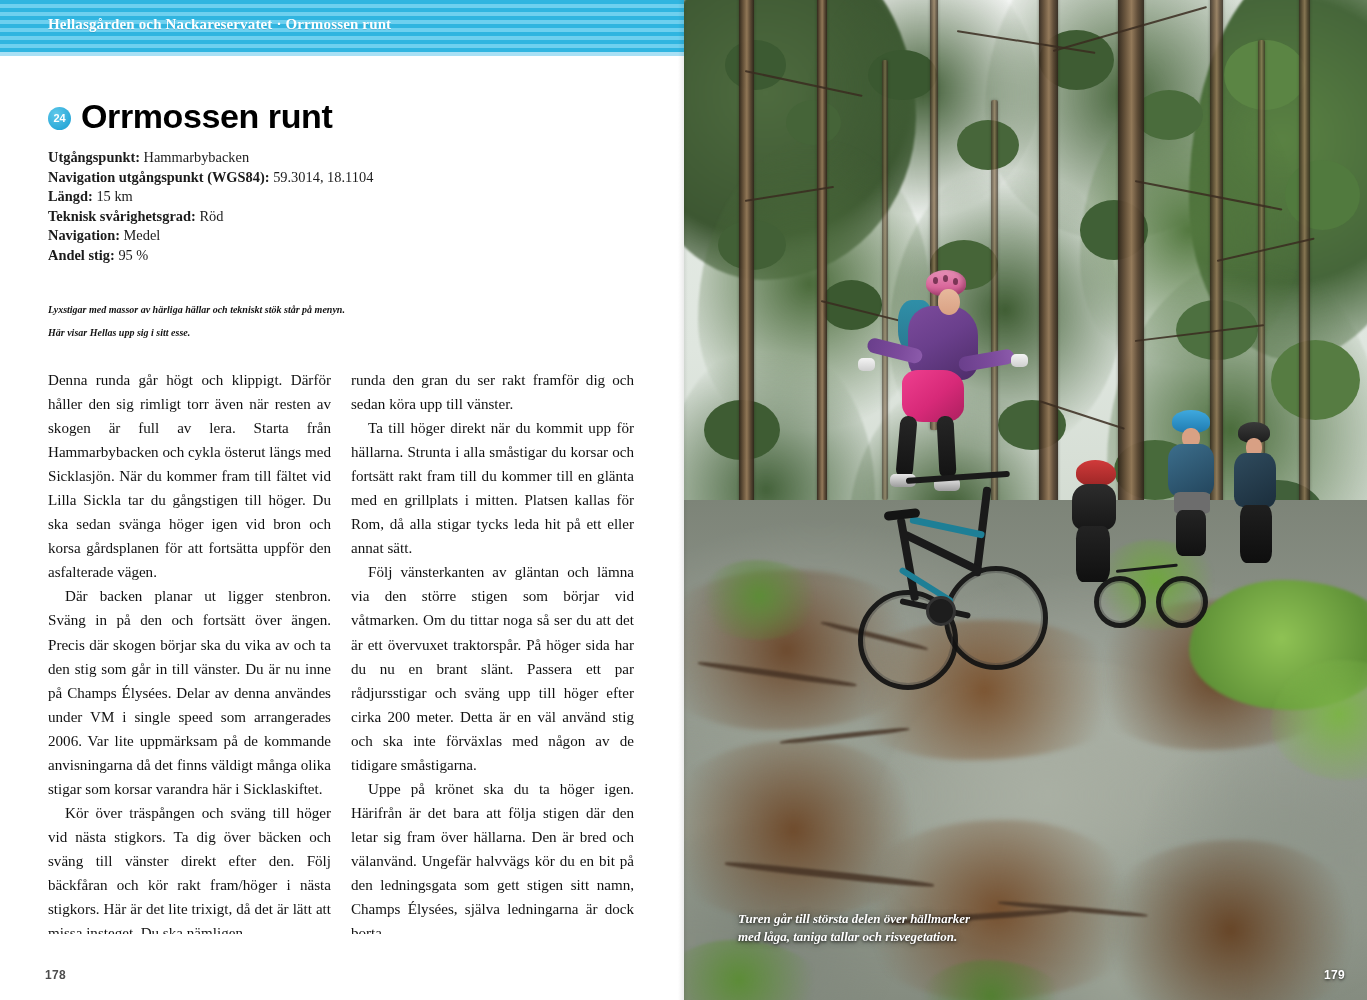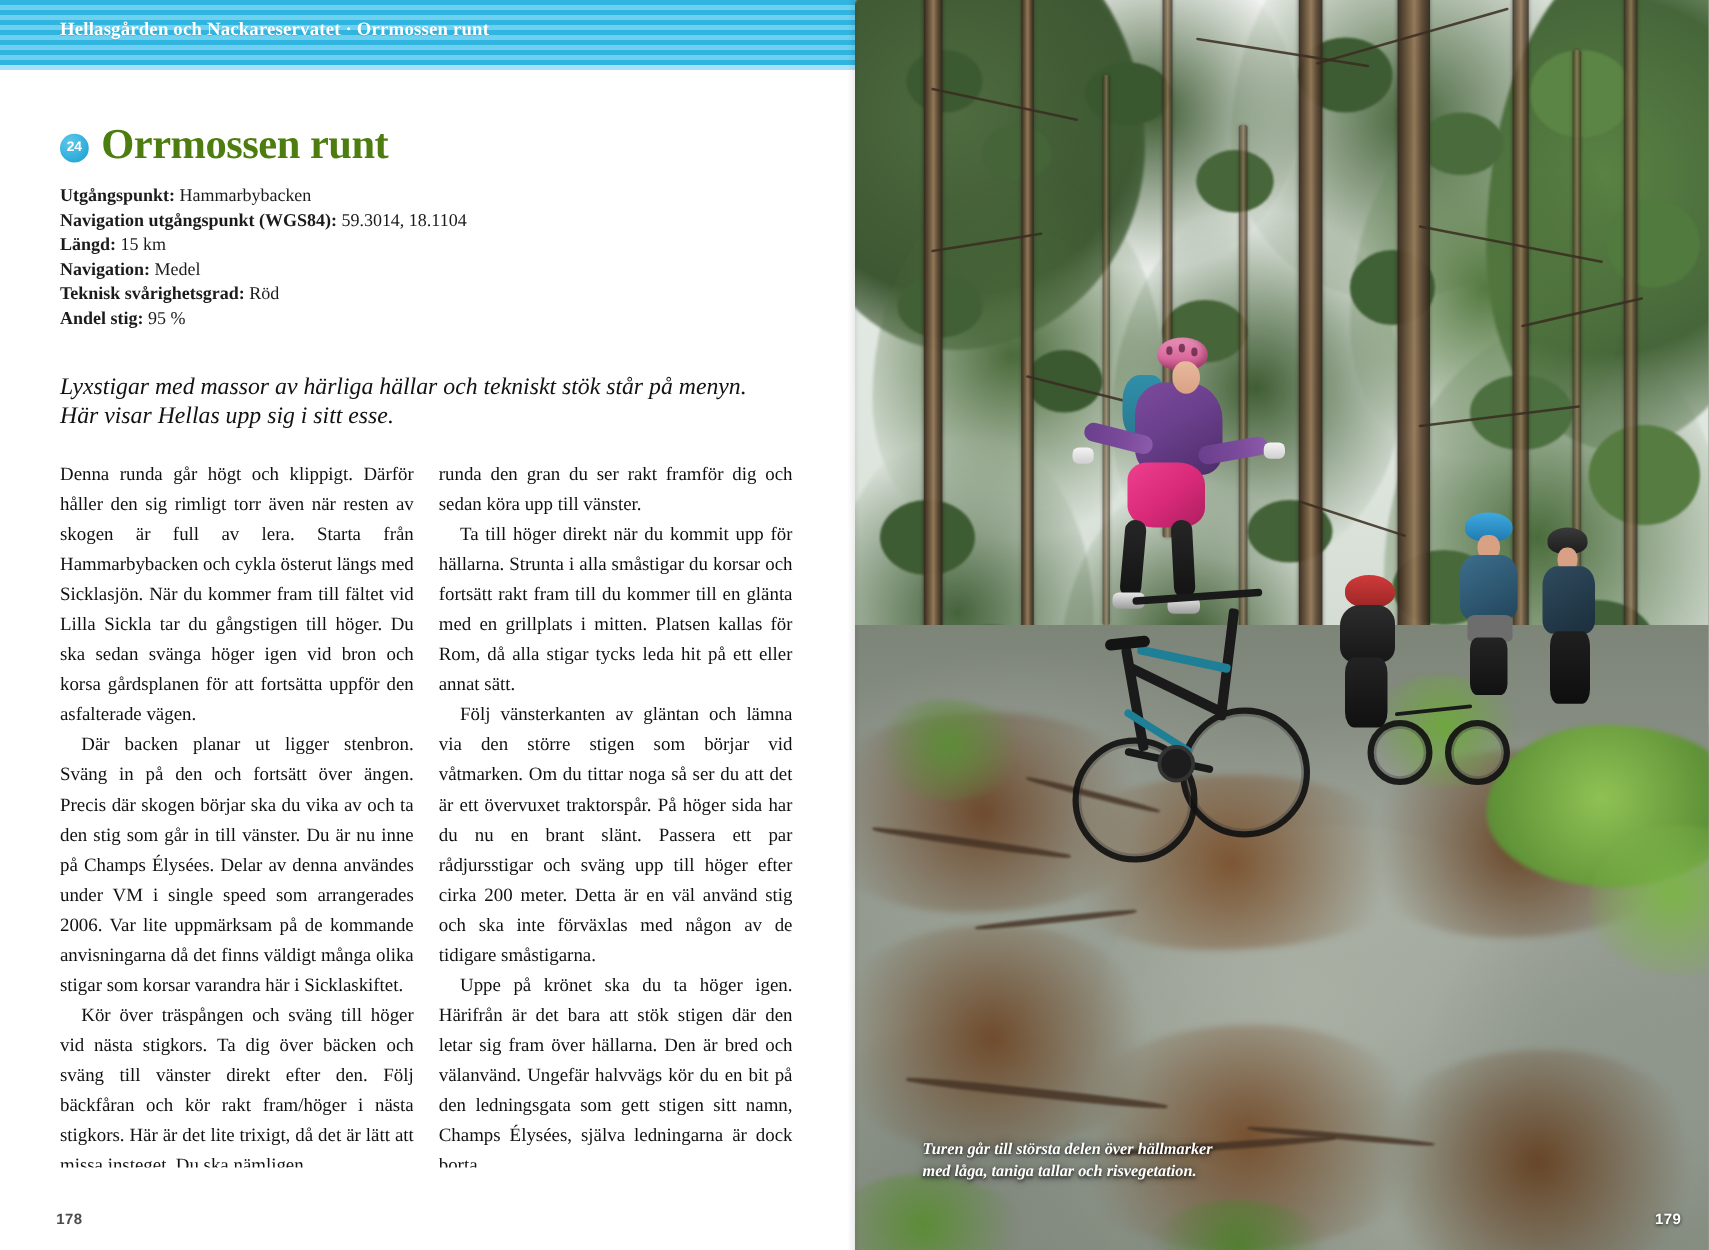--- a/index.html
+++ b/index.html
@@ -78,25 +78,25 @@
     color: #ffffff;
     font-family: "Liberation Sans", "DejaVu Sans", sans-serif;
     font-weight: 700;
     font-size: 11px;
     line-height: 23px;
     text-align: center;
     margin-top: 4px;
     flex: none;
   }
   #route-title {
-    font-family: Liberation Serif, serif;
+    font-family: Liberation Sans, sans-serif;
     font-weight: 700;
     font-size: 34px;
     letter-spacing: -0.4px;
-    color: #4d7c0f;
+    color: #000000;
     white-space: nowrap;
   }
 
   
   #facts {
     position: absolute;
     left: 48px;
     top: 148px;
     width: 600px;
   }
@@ -111,22 +111,22 @@
   .fact-val { font-weight: 400; }
 
   
   #standfirst {
     position: absolute;
     left: 48px;
     top: 299px;
     width: 590px;
     font-family: "Liberation Serif", "DejaVu Serif", serif;
     font-style: italic;
-    font-weight: 400;
-    font-size: 19px;
+    font-weight: 700;
+    font-size: 10px;
     line-height: 22.5px;
     color: #121212;
   }
 
   
   #body-cols {
     position: absolute;
     left: 48px;
     top: 368px;
     width: 586px;
@@ -390,26 +390,26 @@
       </div>
       <div class="fact-line">
         <span class="fact-key">Navigation utgångspunkt (WGS84):</span>
         <span class="fact-val">59.3014, 18.1104</span>
       </div>
       <div class="fact-line">
         <span class="fact-key">Längd:</span>
         <span class="fact-val">15 km</span>
       </div>
       <div class="fact-line">
+        <span class="fact-key">Teknisk svårighetsgrad:</span>
+        <span class="fact-val">Röd</span>
+      </div>
+      <div class="fact-line">
         <span class="fact-key">Navigation:</span>
         <span class="fact-val">Medel</span>
-      </div>
-      <div class="fact-line">
-        <span class="fact-key">Teknisk svårighetsgrad:</span>
-        <span class="fact-val">Röd</span>
       </div>
       <div class="fact-line">
         <span class="fact-key">Andel stig:</span>
         <span class="fact-val">95 %</span>
       </div>
     </div>
 
     <div id="standfirst">
       <div>Lyxstigar med massor av härliga hällar och tekniskt stök står på menyn.</div>
       <div>Här visar Hellas upp sig i sitt esse.</div>
@@ -418,21 +418,21 @@
     <div id="body-cols">
       <div class="body-col">
         <p>Denna runda går högt och klippigt. Därför håller den sig rimligt torr även när resten av skogen är full av lera. Starta från Hammarbybacken och cykla österut längs med Sicklasjön. När du kommer fram till fältet vid Lilla Sickla tar du gångstigen till höger. Du ska sedan svänga höger igen vid bron och korsa gårdsplanen för att fortsätta uppför den asfalterade vägen.</p>
         <p>Där backen planar ut ligger stenbron. Sväng in på den och fortsätt över ängen. Precis där skogen börjar ska du vika av och ta den stig som går in till vänster. Du är nu inne på Champs Élysées. Delar av denna användes under VM i single speed som arrangerades 2006. Var lite uppmärksam på de kommande anvisningarna då det finns väldigt många olika stigar som korsar varandra här i Sicklaskiftet.</p>
         <p>Kör över träspången och sväng till höger vid nästa stigkors. Ta dig över bäcken och sväng till vänster direkt efter den. Följ bäckfåran och kör rakt fram/höger i nästa stigkors. Här är det lite trixigt, då det är lätt att missa insteget. Du ska nämligen</p>
       </div>
       <div class="body-col">
         <p>runda den gran du ser rakt framför dig och sedan köra upp till vänster.</p>
         <p>Ta till höger direkt när du kommit upp för hällarna. Strunta i alla småstigar du korsar och fortsätt rakt fram till du kommer till en glänta med en grillplats i mitten. Platsen kallas för Rom, då alla stigar tycks leda hit på ett eller annat sätt.</p>
         <p>Följ vänsterkanten av gläntan och lämna via den större stigen som börjar vid våtmarken. Om du tittar noga så ser du att det är ett övervuxet traktorspår. På höger sida har du nu en brant slänt. Passera ett par rådjursstigar och sväng upp till höger efter cirka 200 meter. Detta är en väl använd stig och ska inte förväxlas med någon av de tidigare småstigarna.</p>
-        <p>Uppe på krönet ska du ta höger igen. Härifrån är det bara att stök stigen där den letar sig fram över hällarna. Den är bred och välanvänd. Ungefär halvvägs kör du en bit på den ledningsgata som gett stigen sitt namn, Champs Élysées, själva ledningarna är dock borta.</p>
+        <p>Uppe på krönet ska du ta höger igen. Härifrån är det bara att följa stigen där den letar sig fram över hällarna. Den är bred och välanvänd. Ungefär halvvägs kör du en bit på den ledningsgata som gett stigen sitt namn, Champs Élysées, själva ledningarna är dock borta.</p>
 
       </div>
     </div>
 
     <div id="folio-left">178</div>
   </div>
 
   <div id="right-page">
     <div id="photo">
 

